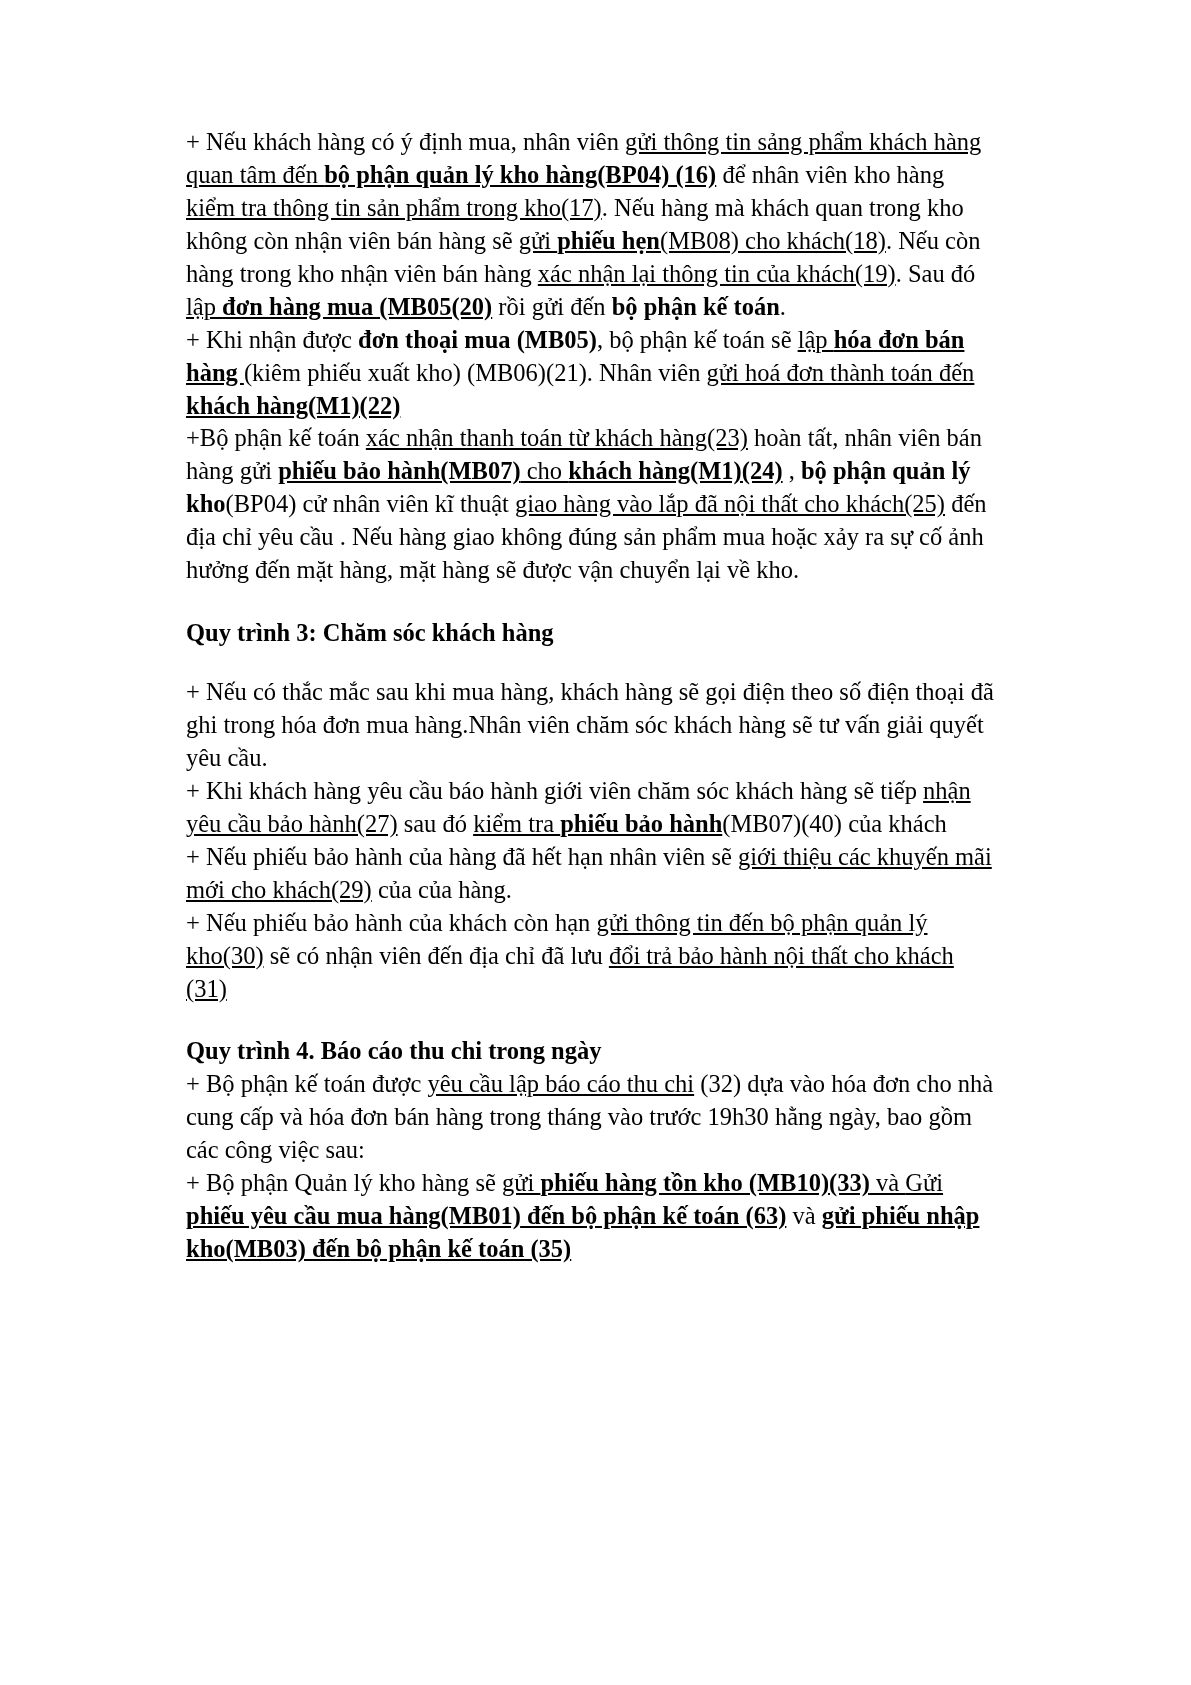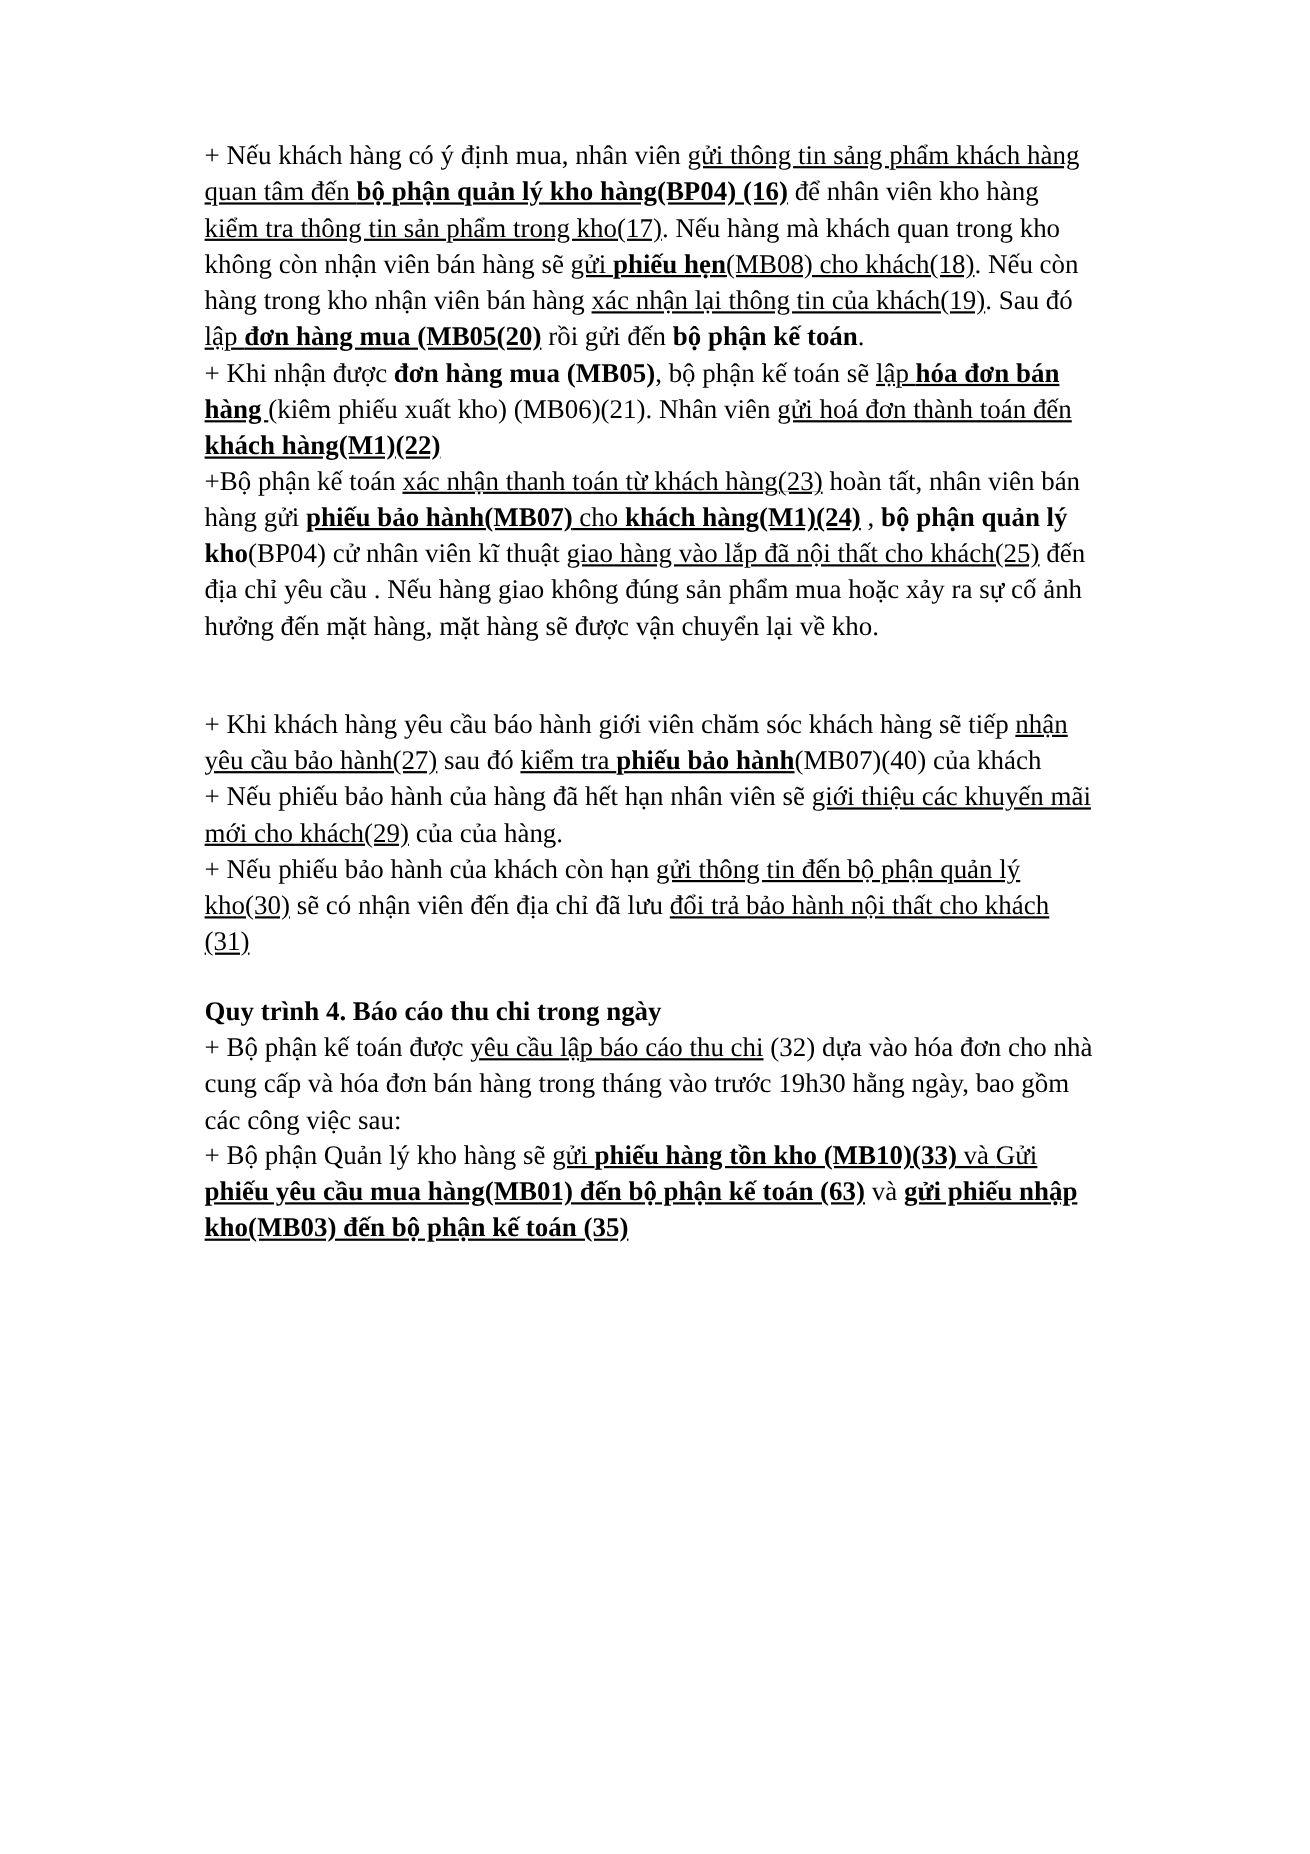--- a/index.html
+++ b/index.html
@@ -56,26 +56,28 @@
     background: #000;
   }
 </style>
 </head>
 <body>
 
 <div class="page">
   <div class="content">
 
     <p class="para-block"><span>+ Nếu khách hàng có ý định mua, nhân viên </span><span class="u">gửi thông tin sảng phẩm khách hàng quan tâm đến </span><span class="bu">bộ phận quản lý kho hàng(BP04) (16)</span><span> để nhân viên kho hàng </span><span class="u">kiểm tra thông tin sản phẩm trong kho(17)</span><span>. Nếu hàng mà khách quan trong kho không còn nhận viên bán hàng sẽ </span><span class="u">gửi </span><span class="bu">phiếu hẹn</span><span class="u">(MB08) cho khách(18)</span><span>. Nếu còn hàng trong kho nhận viên bán hàng </span><span class="u">xác nhận lại thông tin của khách(19)</span><span>. Sau đó </span><span class="u">lập </span><span class="bu">đơn hàng mua (MB05(20)</span><span> rồi gửi đến </span><span class="b">bộ phận kế toán</span><span>.</span></p>
-    <p class="para-block"><span>+ Khi nhận được </span><span class="b">đơn hàng mua </span><span class="b">(MB05)</span><span>, bộ phận kế toán sẽ </span><span class="u">lập </span><span class="bu">hóa đơn bán hàng </span><span> (kiêm phiếu xuất kho) (MB06)(21). Nhân viên </span><span class="u">gửi hoá đơn thành toán đến </span><span class="bu">khách hàng(M1)(22) </span></p>
+    <p class="para-block"><span>+ Khi nhận được </span><span class="b">đơn thoại mua </span><span class="b">(MB05)</span><span>, bộ phận kế toán sẽ </span><span class="u">lập </span><span class="bu">hóa đơn bán hàng </span><span> (kiêm phiếu xuất kho) (MB06)(21). Nhân viên </span><span class="u">gửi hoá đơn thành toán đến </span><span class="bu">khách hàng(M1)(22) </span></p>
     <p class="para-block"><span>+Bộ phận kế toán </span><span class="u">xác nhận thanh toán từ khách hàng(23)</span><span> hoàn tất, nhân viên bán hàng gửi </span><span class="bu">phiếu bảo hành(MB07)</span><span class="u"> cho </span><span class="bu">khách hàng(M1)(24)</span><span> , </span><span class="b">bộ phận quản lý kho</span><span>(BP04) cử nhân viên kĩ thuật </span><span class="u">giao hàng vào lắp đã  nội thất cho khách(25)</span><span> đến địa chỉ yêu cầu . Nếu hàng giao không đúng sản phẩm mua hoặc xảy ra sự cố ảnh hưởng đến mặt hàng, mặt hàng sẽ được vận chuyển lại về kho.</span></p>
 
     <div class="gap-lg"></div>
+    <p class="para-block heading"><span class="b">Quy trình 3: Chăm sóc khách hàng</span></p>
     <div class="gap-md"></div>
 
+    <p class="para-block"><span>+ Nếu có thắc mắc sau khi mua hàng, khách hàng sẽ gọi điện theo số điện thoại đã ghi trong hóa đơn mua hàng.Nhân viên chăm sóc khách hàng sẽ tư vấn giải quyết yêu cầu.</span></p>
     <p class="para-block"><span>+ Khi khách hàng yêu cầu báo hành giới viên chăm sóc khách hàng sẽ tiếp </span><span class="u">nhận yêu cầu bảo hành(27)</span><span> sau đó </span><span class="u">kiểm tra </span><span class="bu">phiếu bảo hành</span><span>(MB07)(40)</span><span> của khách</span></p>
     <p class="para-block"><span>+ Nếu phiếu bảo hành của hàng đã hết hạn nhân viên sẽ </span><span class="u">giới thiệu các khuyến mãi mới cho khách(29)</span><span> của của hàng.</span></p>
     <p class="para-block"><span>+ Nếu phiếu bảo hành của khách còn hạn </span><span class="u">gửi thông tin đến bộ phận quản lý kho(30)</span><span> sẽ có nhận viên đến địa chỉ đã lưu </span><span class="u">đổi trả bảo hành nội thất cho khách (31) </span></p>
 
     <div class="gap-lg"></div>
     <p class="para-block heading"><span class="b">Quy trình 4. Báo cáo thu chi trong ngày</span></p>
 
     <p class="para-block"><span>+ Bộ phận kế toán được </span><span class="u">yêu cầu lập báo cáo thu chi</span><span> (32) dựa vào hóa đơn cho nhà cung cấp và hóa đơn bán hàng trong tháng vào trước 19h30  hằng ngày, bao gồm các công việc sau:</span></p>
     <p class="para-block"><span>+ Bộ phận Quản lý kho hàng sẽ </span><span class="u">gửi </span><span class="bu">phiếu hàng tồn kho (MB10)(33)</span><span class="u"> và </span><span class="u">Gửi </span><span class="bu">phiếu yêu cầu mua hàng(MB01)</span><span class="bu"> đến bộ phận kế toán (63)</span><span>  và </span><span class="bu">gửi phiếu nhập kho(MB03) đến bộ phận kế toán (35)</span></p>
 

